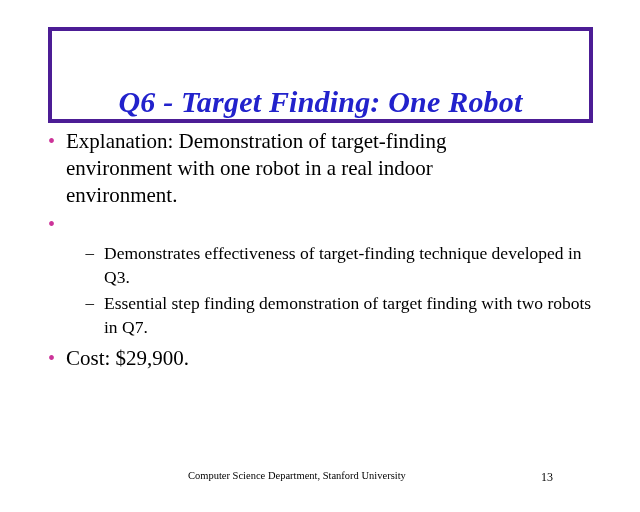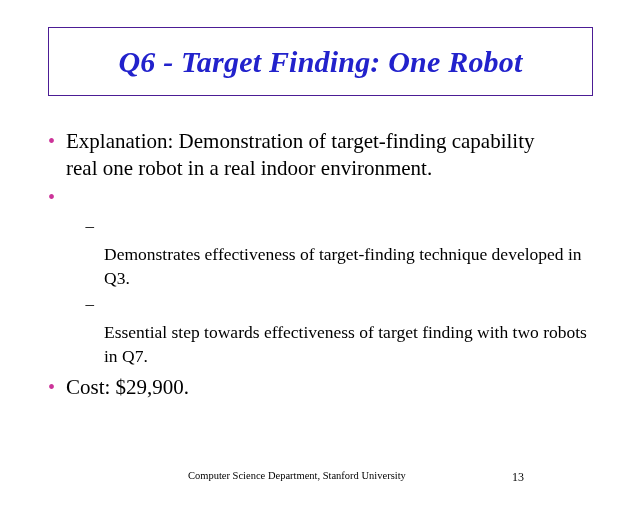--- a/index.html
+++ b/index.html
@@ -17,25 +17,25 @@
     position: relative;
     width: 640px;
     height: 512px;
     box-sizing: border-box;
   }
   .title-box {
     position: absolute;
     left: 48px;
     top: 27px;
     width: 545px;
-    height: 69px;
-    border: 1px solid #4c1d95;
+    height: 96px;
+    border: 4px solid #4c1d95;
     box-sizing: border-box;
     display: flex;
-    align-items: center;
+    align-items: flex-end;
     justify-content: center;
   }
   .title-text {
     font-family: "Liberation Serif", serif;
     font-style: italic;
     font-weight: bold;
     font-size: 30px;
     color: #2222cc;
     letter-spacing: 0.2px;
     white-space: nowrap;
@@ -83,73 +83,72 @@
     flex: 0 0 60px;
     text-align: right;
     padding-right: 10px;
     box-sizing: border-box;
   }
   .l2-text {
     font-size: 17.5px;
     line-height: 24px;
     color: #000000;
     max-width: 490px;
-    margin-top: 28px;
   }
   .footer {
     position: absolute;
     left: 0;
     top: 470px;
     width: 580px;
     height: 20px;
   }
   .footer-center {
     position: absolute;
     left: 188px;
     top: 0;
     font-size: 10.5px;
     color: #000000;
     white-space: nowrap;
   }
   .footer-page {
     position: absolute;
-    left: 512px;
+    left: 541px;
     top: 0;
     font-size: 12px;
     color: #000000;
   }
 </style>
 </head>
 <body>
 
 <div class="slide">
 
   <div class="title-box">
     <div class="title-text">Q6 - Target Finding: One Robot</div>
   </div>
 
   <div class="body">
 
     <div class="l1">
       <div class="l1-bullet">•</div>
-      <div class="l1-text">Explanation: Demonstration of target-finding capability real one robot in a real indoor environment.</div>
+      <div class="l1-text">Explanation: Demonstration of target-finding environment with one robot in a real indoor environment.</div>
     </div>
 
     <div class="l1">
       <div class="l1-bullet">•</div>
     </div>
 
     <div class="l2-group">
       <div class="l2">
         <div class="l2-bullet">–</div>
         <div class="l2-text">Demonstrates effectiveness of target-finding technique developed in Q3.</div>
       </div>
       <div class="l2">
         <div class="l2-bullet">–</div>
-        <div class="l2-text">Essential step towards effectiveness of target finding with two robots in Q7.</div>
+        <div class="l2-text">Essential step finding demonstration of target finding with two robots in Q7.</div>
       </div>
     </div>
 
     <div class="l1">
       <div class="l1-bullet">•</div>
       <div class="l1-text">Cost: $29,900.</div>
     </div>
 
   </div>
 

